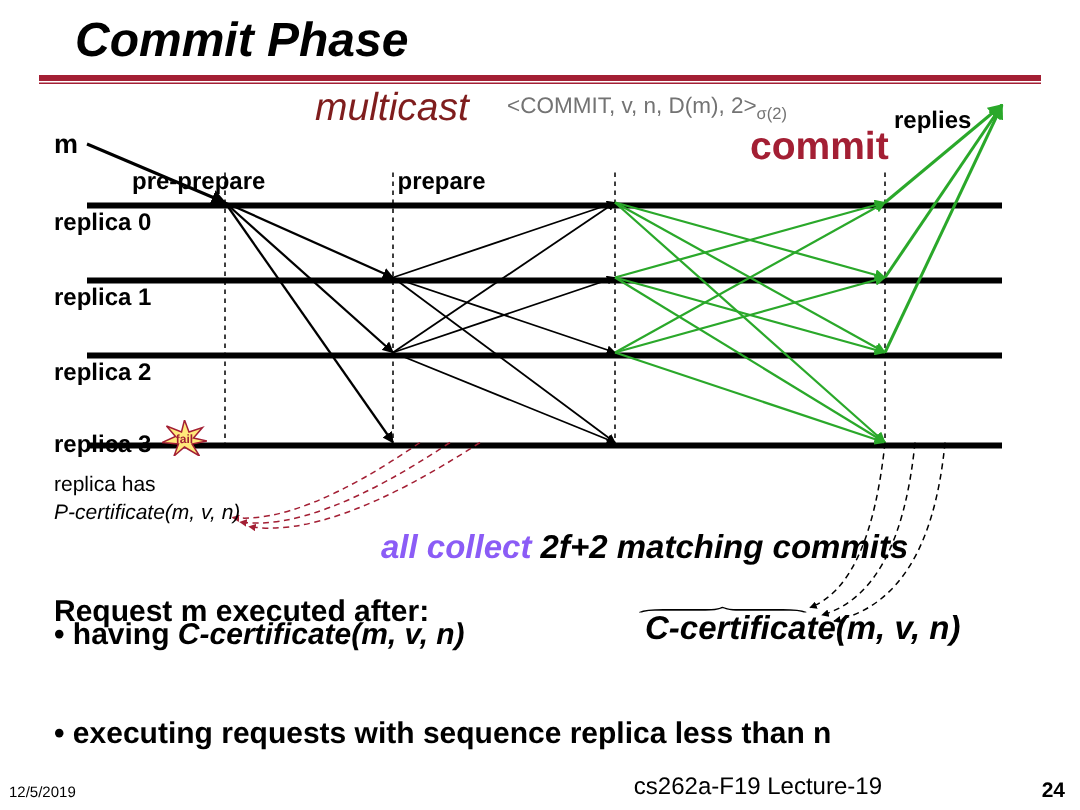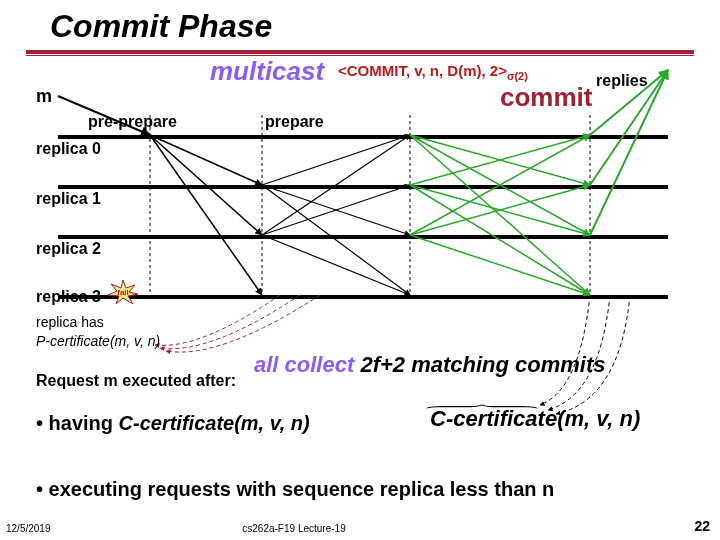--- a/index.html
+++ b/index.html
@@ -1,40 +1,40 @@
 <!DOCTYPE html>
 <html><head>
 <meta charset="utf-8">
 <style>
   * { margin:0; padding:0; box-sizing:border-box; }
   html,body { width:720px; height:540px; background:#fff; font-family:Arial,Helvetica,sans-serif; color:#000; overflow:hidden; }
   .slide { position:relative; width:720px; height:540px; }
   .title { position:absolute; left:50px; top:8px; font-size:32px; font-weight:bold; font-style:italic; }
   .titlebar { position:absolute; left:26px; top:50px; width:668px; height:4px; background:#a31f34; }
   .titlebar2 { position:absolute; left:26px; top:55px; width:668px; height:1px; background:#a31f34; }
-  .multicast { position:absolute; left:210px; top:56px; font-size:26px; font-weight:bold; font-style:italic; color:#8b5cf6;text-align:right; }
-  .msig { position:absolute; left:338px; top:62px; font-size:15px; font-weight:bold; color:#b91c1c; }
+  .multicast { position:absolute; left:210px; top:56px; font-size:26px; font-weight:normal; font-style:italic; color:#7f1d1d;text-align:right; }
+  .msig { position:absolute; left:338px; top:62px; font-size:15px; font-weight:normal; color:#737373; }
   .msig sub { font-size:11px; }
   .replies { position:absolute; left:596px; top:72px; font-size:16px; font-weight:bold; }
   .m { position:absolute; left:36px; top:86px; font-size:18px; font-weight:bold; }
   .phase { position:absolute; top:92px; font-size:16px; font-weight:bold;margin-top:21px; }
   .commit { position:absolute; left:500px; top:82px; font-size:26px; font-weight:bold; color:#a31f34; }
   .lane { position:absolute; left:58px; width:610px; height:4px; background:#000; }
   .lanelabel { position:absolute; left:36px; font-size:16px; font-weight:bold; }
   .fail { position:absolute; left:108px; top:280px; width:30px; height:24px; }
   .cert1 { position:absolute; left:36px; top:314px; font-size:14px; }
   .cert2 { position:absolute; left:36px; top:333px; font-size:14px; font-style:italic; }
   .allcollect { position:absolute; left:254px; top:352px; font-size:22px; font-weight:bold; font-style:italic; }
   .allcollect .red { color:#8b5cf6; }
-  .reqm { position:absolute; left:36px; top:372px; font-size:16px; font-weight:bold; }
+  .reqm { position:absolute; left:36px; top:397px; font-size:20px; font-weight:bold; }
   .ccert { position:absolute; left:430px; top:406px; font-size:22px; font-weight:bold; font-style:italic; }
   .bullet { position:absolute; left:36px; font-size:20px; font-weight:bold; }
   .bullet .it { font-style:italic; }
   .footdate { position:absolute; left:6px; bottom:6px; font-size:10px; }
-  .footmid { position:absolute; bottom:6px; font-size:10px; width:588px; text-align:center; }
+  .footmid { position:absolute; bottom:6px; font-size:16px; width:588px; text-align:right; }
   .footnum { position:absolute; right:10px; bottom:6px; font-size:14px; font-weight:bold; }
   svg.diagram { position:absolute; left:0; top:0; }
   .brace { position:absolute; left:468px; top:378px; font-size:38px; transform:scaleX(3.4) scaleY(0.5); transform-origin:center; }
 </style>
 </head>
 <body>
 
 <div class="slide">
   <div class="title">Commit Phase</div>
   <div class="titlebar"></div>
@@ -133,14 +133,14 @@
   <div class="brace">︷</div>
   <div class="ccert">C-certificate(m, v, n)</div>
 
   <div class="bullet" style="top:412px">
     <span>• having  </span><span class="it">C-certificate(m, v, n)</span>
   </div>
   <div class="bullet" style="top:478px">• executing requests with sequence replica less than n</div>
 
   <div class="footdate">12/5/2019</div>
   <div class="footmid">cs262a-F19 Lecture-19</div>
-  <div class="footnum">22</div>
+  <div class="footnum">24</div>
 </div>
 
 </body></html>

